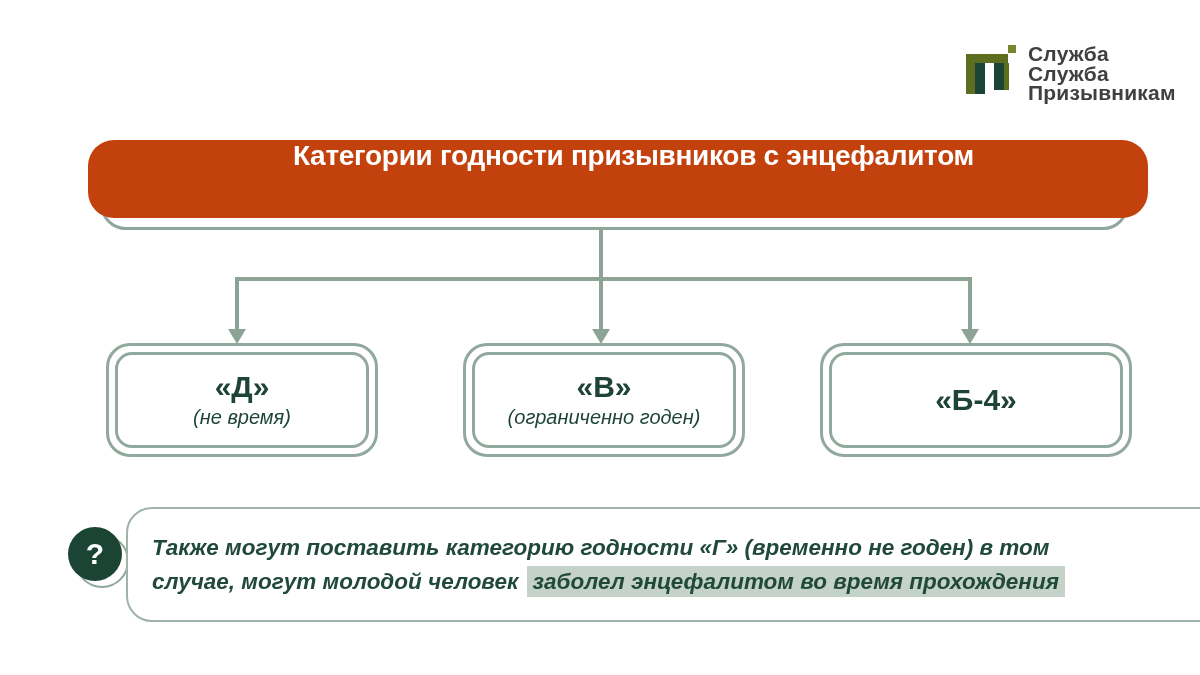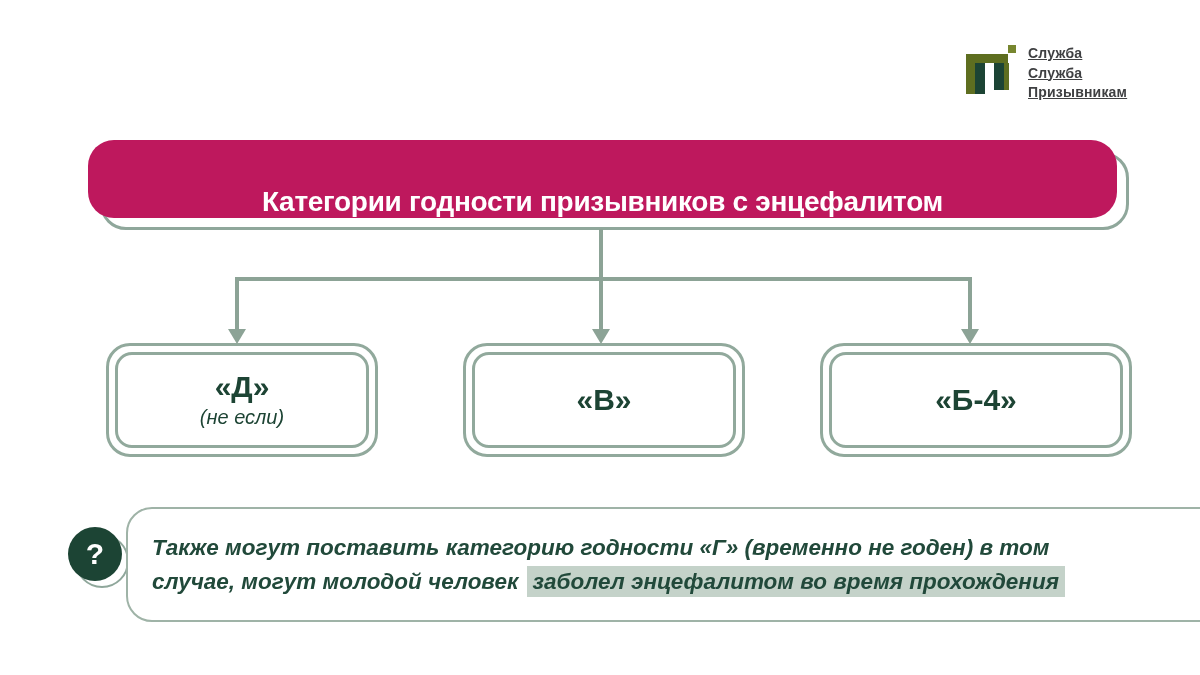--- a/index.html
+++ b/index.html
@@ -2,29 +2,29 @@
 <html><head>
 <meta charset="utf-8">
 <style>
   html,body{margin:0;padding:0;background:#ffffff;}
   #canvas{
     position:relative;width:1200px;height:675px;background:#ffffff;overflow:hidden;
     font-family:"Liberation Sans","DejaVu Sans",sans-serif;
   }
   
   .logo{position:absolute;top:44px;left:964px;display:flex;gap:12px;align-items:flex-start;}
-  .logo-text{font-size:14px;font-weight:600;color:#3F4042;line-height:19.5px;letter-spacing:.2px;text-decoration:underline;}
+  .logo-text{font-size:21px;font-weight:600;color:#3F4042;line-height:19.5px;letter-spacing:.2px;}
   
   .header-ghost{
     position:absolute;left:100px;top:152px;width:1029px;height:78px;
     border:3px solid #8FA79B;border-radius:26px;box-sizing:border-box;background:transparent;
   }
   .header-card{
     position:absolute;left:88px;top:140px;width:1029px;height:78px;
-    background:#be185d;border-radius:26px;display:flex;align-items:flex-end;justify-content:center;
+    background:#c2410c;border-radius:26px;display:flex;align-items:flex-start;justify-content:center;padding-left:31px;
   }
   .header-title{color:#ffffff;font-size:28px;font-weight:700;letter-spacing:-.3px;}
   
   .connectors{position:absolute;left:0;top:0;width:1200px;height:675px;pointer-events:none;}
   
   .cat-box{
     position:absolute;top:343px;height:114px;box-sizing:border-box;
     border:3px solid #91A99C;border-radius:24px;padding:6px;background:#ffffff;
   }
   .cat-inner{
@@ -95,26 +95,27 @@
     <g fill="#8CA396" stroke="none">
       <polygon points="228,329 246,329 237,344"></polygon>
       <polygon points="592,329 610,329 601,344"></polygon>
       <polygon points="961,329 979,329 970,344"></polygon>
     </g>
   </svg>
 
   <div class="cat-box box-1">
     <div class="cat-inner">
       <div class="cat-code">«Д»</div>
-      <div class="cat-desc">(не если)</div>
+      <div class="cat-desc">(не время)</div>
     </div>
   </div>
   <div class="cat-box box-2">
     <div class="cat-inner">
       <div class="cat-code">«В»</div>
+      <div class="cat-desc">(ограниченно годен)</div>
     </div>
   </div>
   <div class="cat-box box-3 small">
     <div class="cat-inner">
       <div class="cat-code">«Б-4»</div>
     </div>
   </div>
 
   <div class="help-ghost"></div>
   <div class="help-icon">

